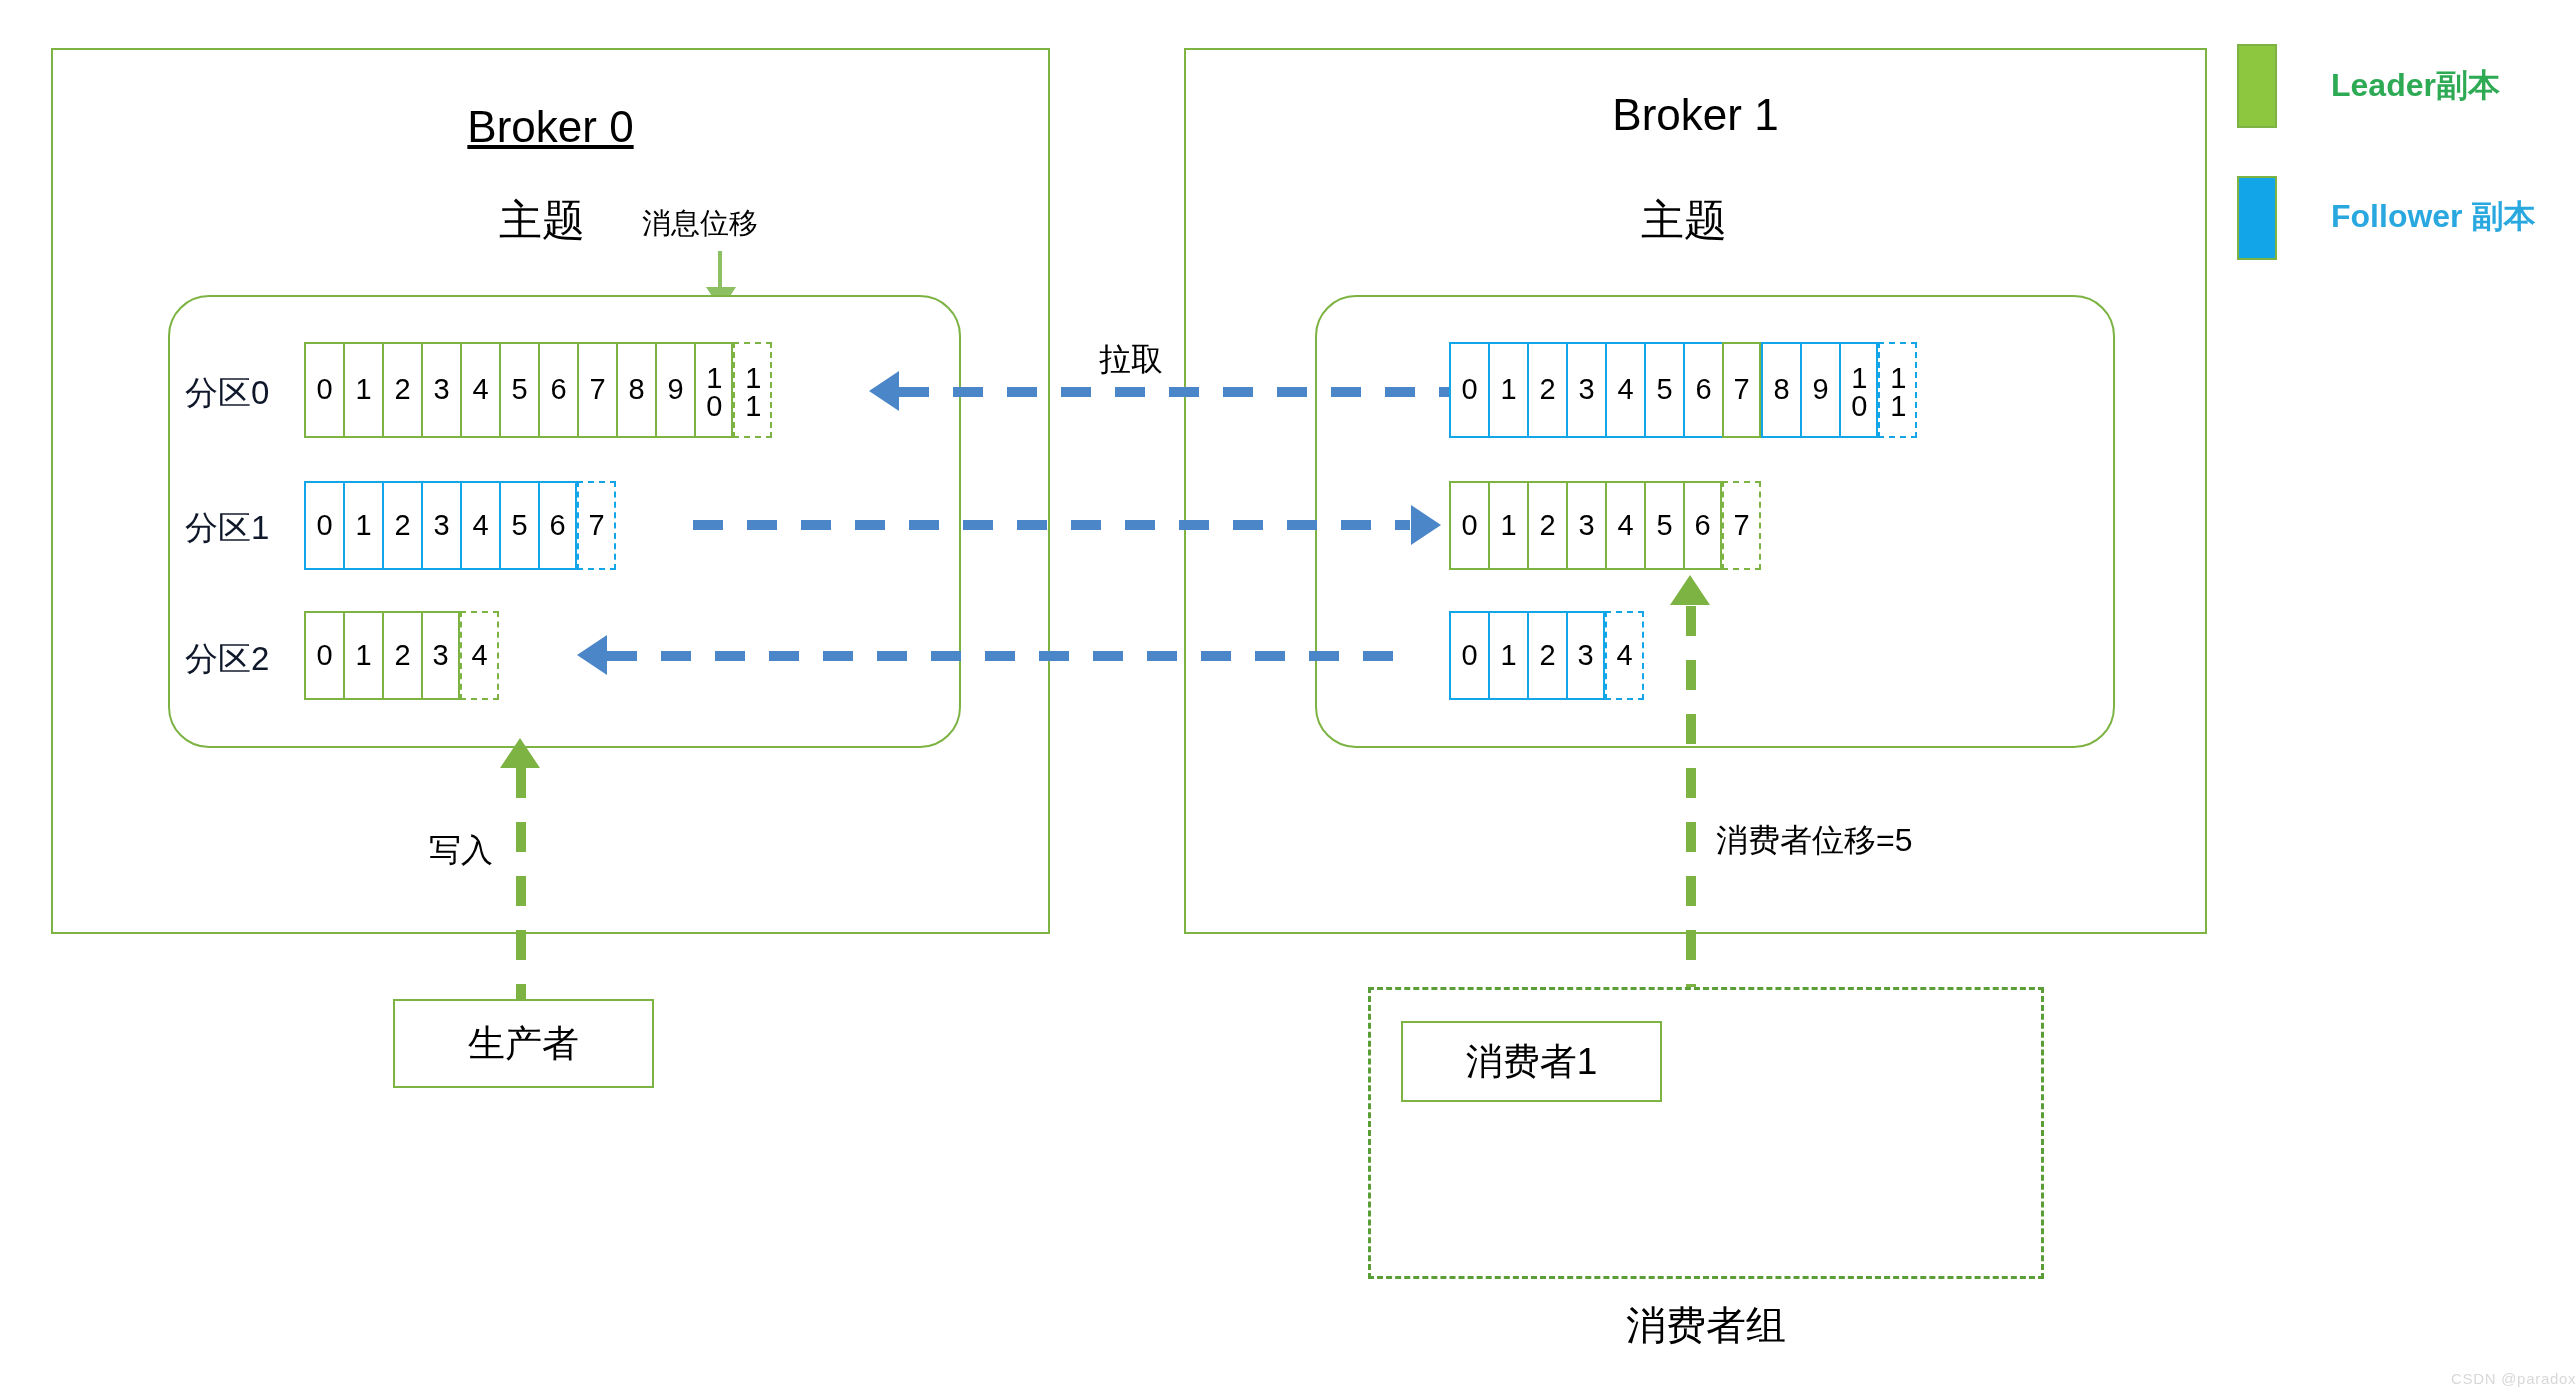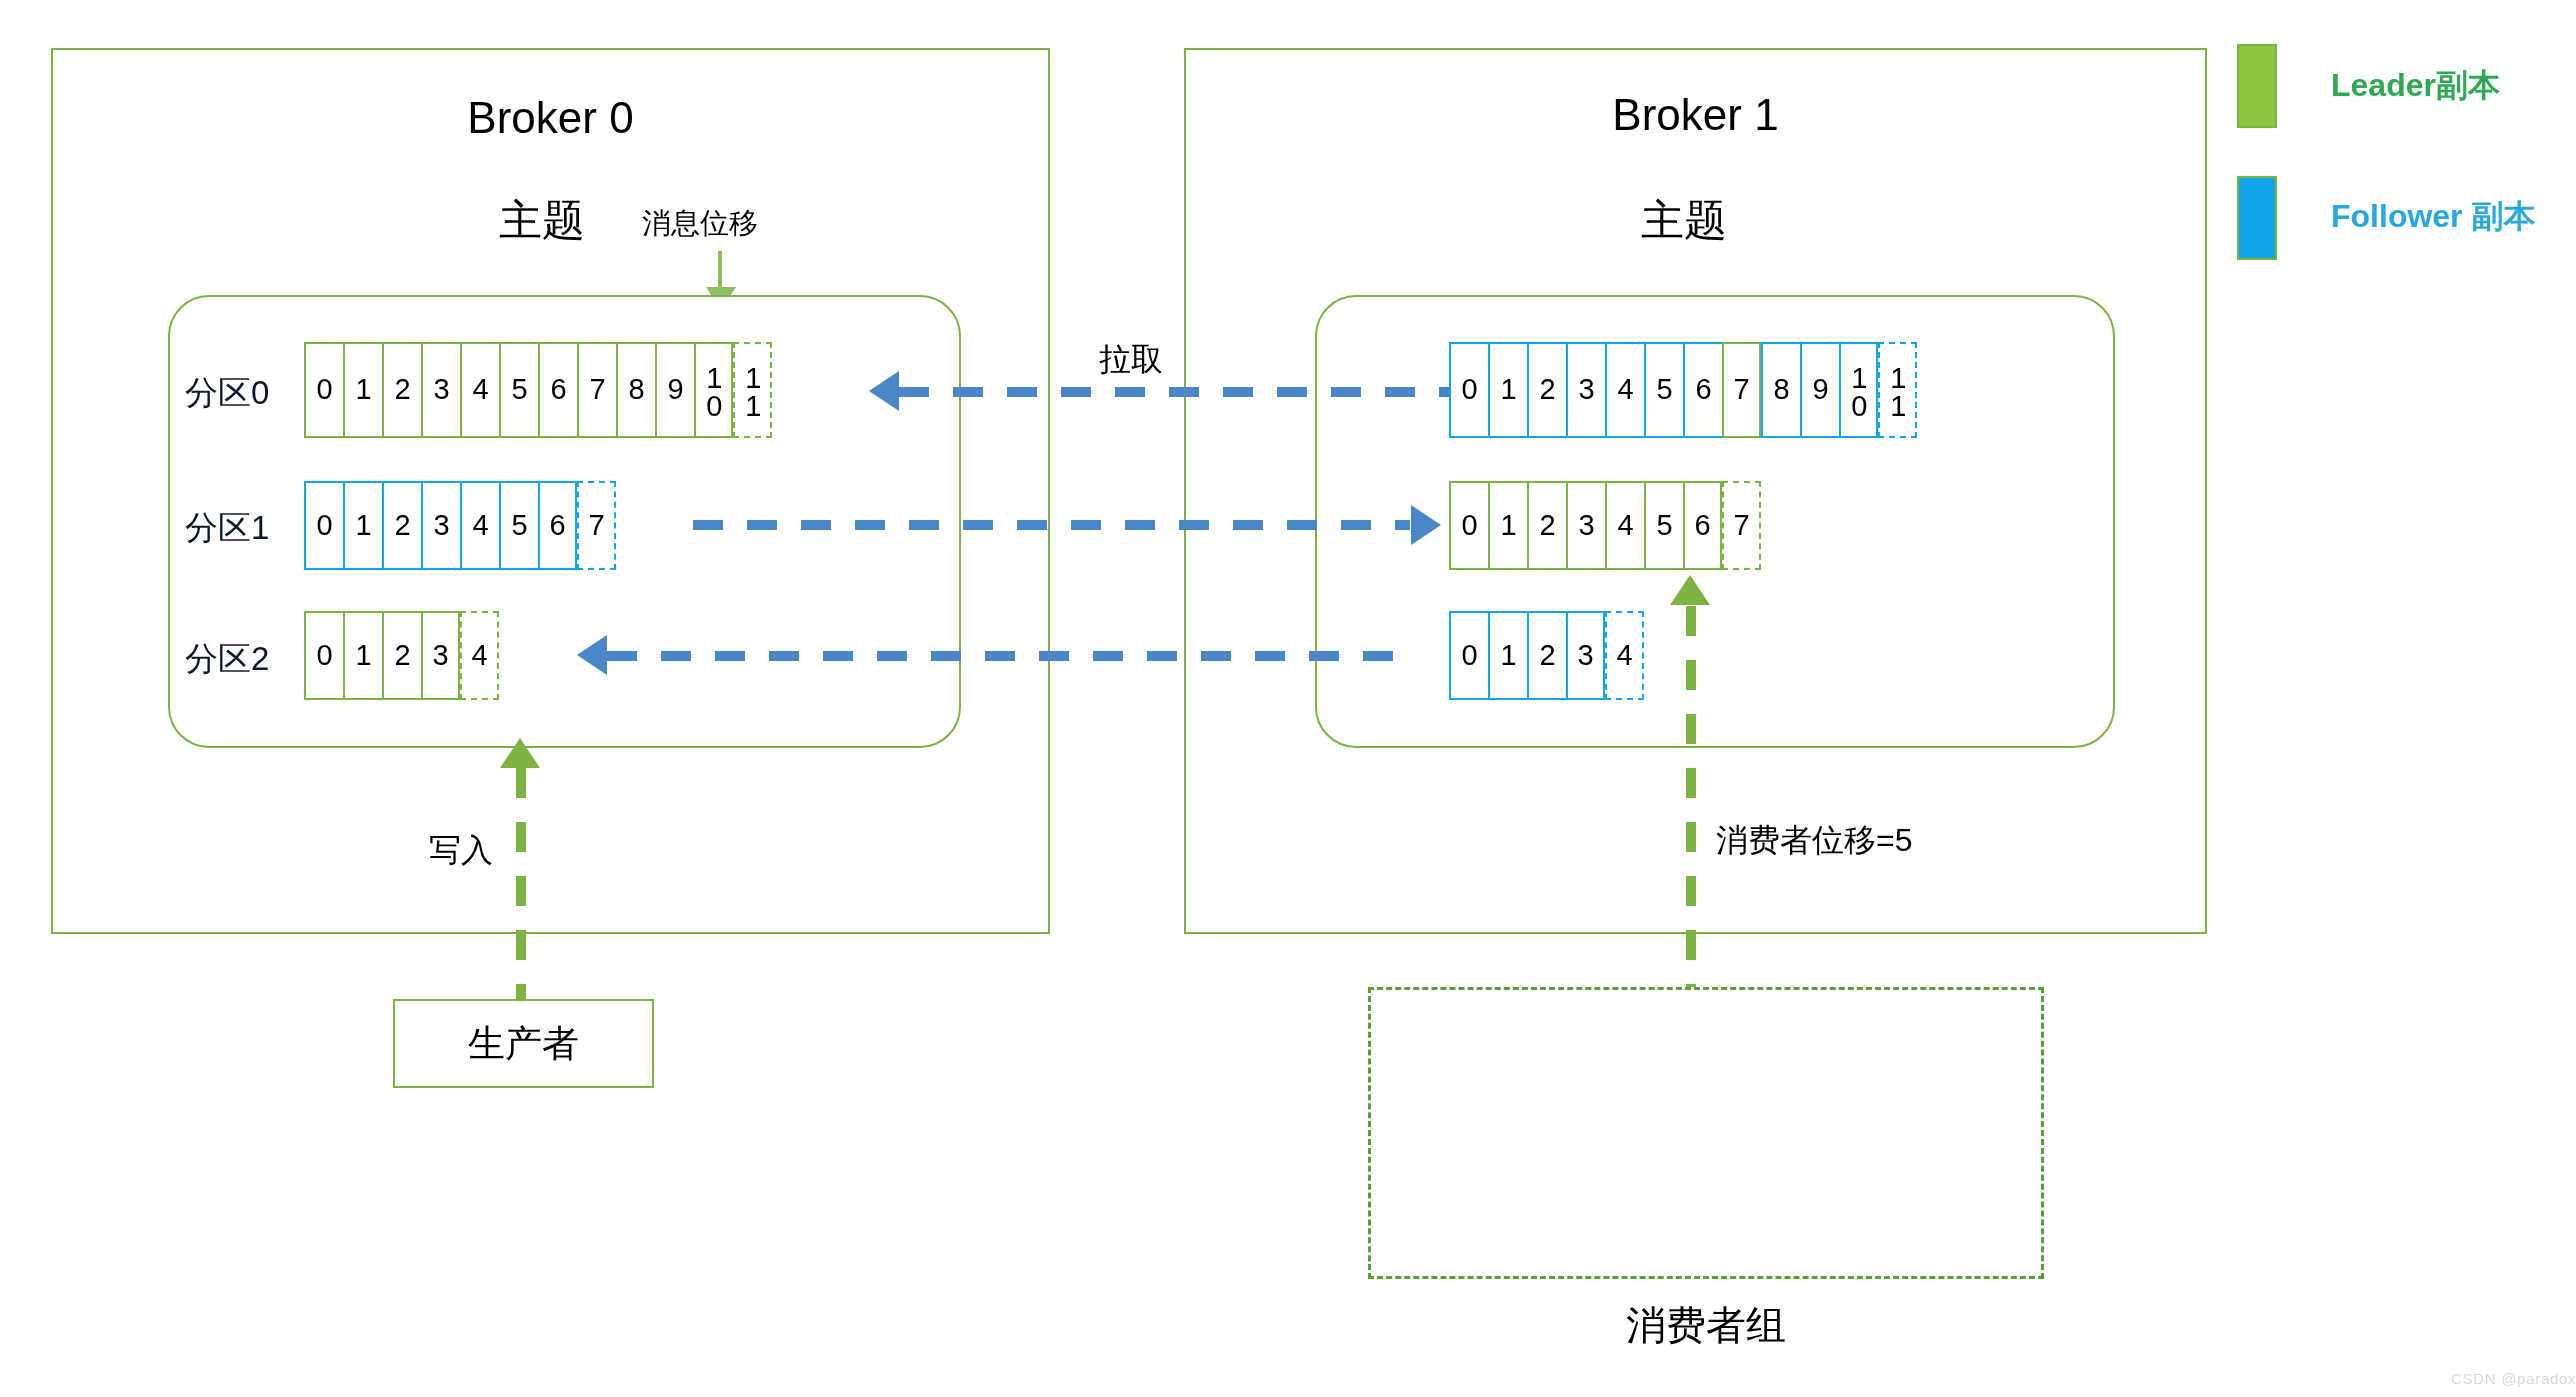--- a/index.html
+++ b/index.html
@@ -176,21 +176,21 @@
     letter-spacing: 0.7px;
     white-space: nowrap;
   }
 </style>
 </head>
 <body>
 
 <div id="stage">
 
   <div class="broker-box" style="left:51px; top:48px; width:999px; height:886px;">
-    <div class="broker-title" style="top:46px;">Broker 0</div>
+    <div class="broker-title" style="top:55px;text-decoration:underline;">Broker 0</div>
   </div>
 
   <div class="topic-label" style="left:499px; top:199px;">主题</div>
   <div class="flow-label" style="left:642px; top:209px; font-size:29px;">消息位移</div>
 
   <div class="vsolid" style="left:718px; top:251px; height:38px; width:4.1px; background:#8dc063;"></div>
   <div class="arrowhead down" style="left:706px; top:287px;"></div>
 
   <div class="topic-rect" style="left:168px; top:295px; width:793px; height:453px;"></div>
 
@@ -296,20 +296,21 @@
   <div class="flow-label" style="left:429px; top:834px;">写入</div>
 
   <div class="arrowhead up" style="left:1670px; top:575px;"></div>
   <div class="vflow" style="left:1686px; top:606px; height:381px;"></div>
   <div class="flow-label" style="left:1716px; top:824px;">消费者位移=5</div>
 
   <div class="plain-box" style="left:393px; top:999px; width:261px; height:89px;">生产者</div>
 
   <div class="cg-box" style="left:1368px; top:987px; width:676px; height:292px;"></div>
 
+  <div class="plain-box" style="left:1401px; top:1021px; width:261px; height:81px;">消费者1</div>
 
   <div class="cg-caption" style="left:1368px; top:1298px; width:676px;">消费者组</div>
 
   <div class="legend-swatch" style="left:2237px; top:44px; width:40px; height:84px; background:#8dc63f;"></div>
   <div class="legend-text" style="left:2331px; top:69px; color:#2eaa55;">Leader副本</div>
 
   <div class="legend-swatch" style="left:2237px; top:176px; width:40px; height:84px; background:#12a5e8;"></div>
   <div class="legend-text" style="left:2331px; top:200px; color:#29a8e0;">Follower 副本</div>
 
   <div class="watermark" style="left:2451px; top:1370px;">CSDN @paradoxxi</div>

